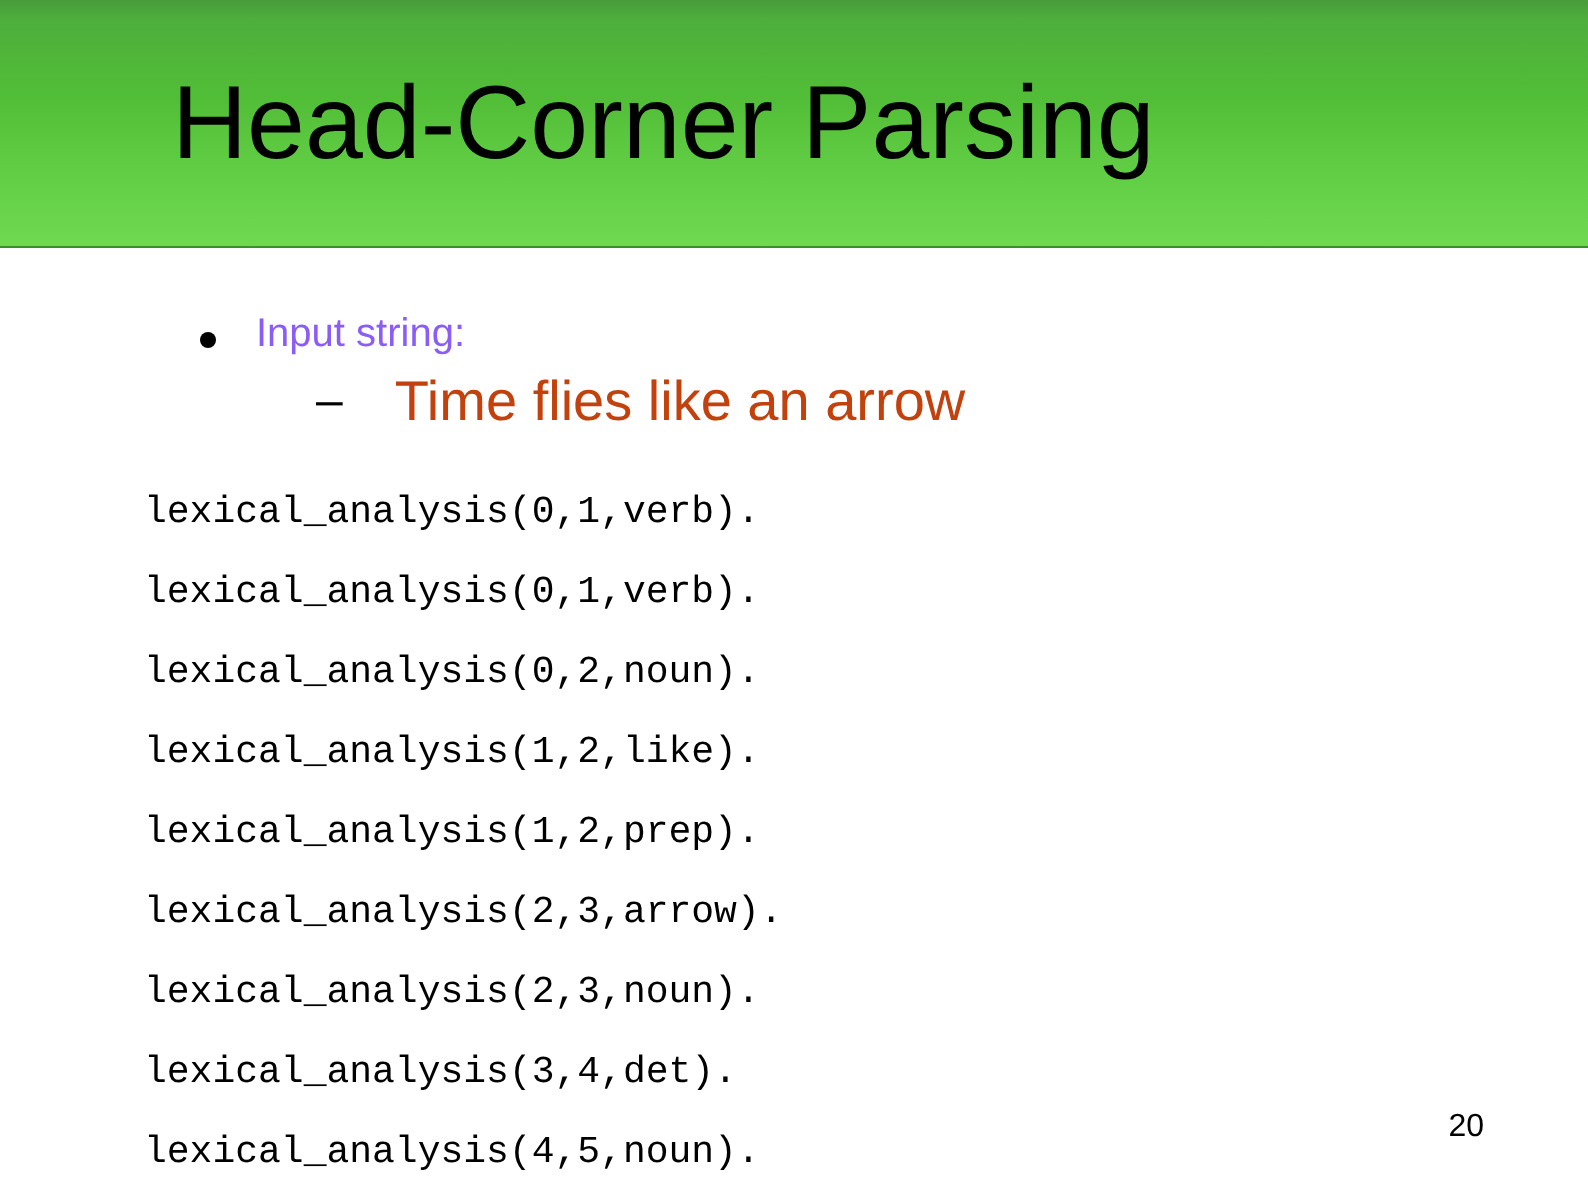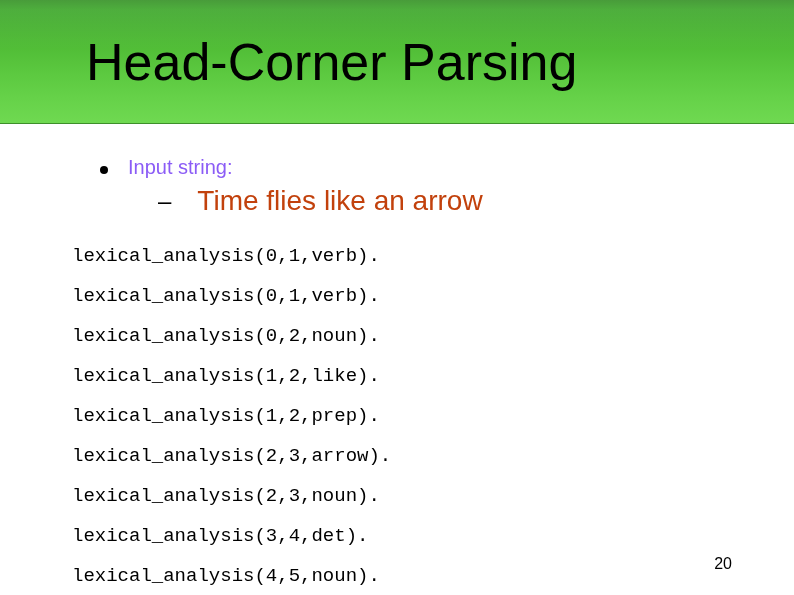--- a/index.html
+++ b/index.html
@@ -86,21 +86,21 @@
   }
   .code-line {
     font-family: "Courier New", Courier, monospace;
     font-size: 19px;
     color: #000;
     white-space: nowrap;
   }
   .slide-number {
     position: absolute;
     bottom: 22px;
-    right: 62px;
+    right: 52px;
     font-size: 16px;
     color: #000;
   }
 </style>
 </head>
 <body>
 
 <div class="header-band">
   <div class="header-gloss"></div>
   <div class="title">Head-Corner Parsing</div>

